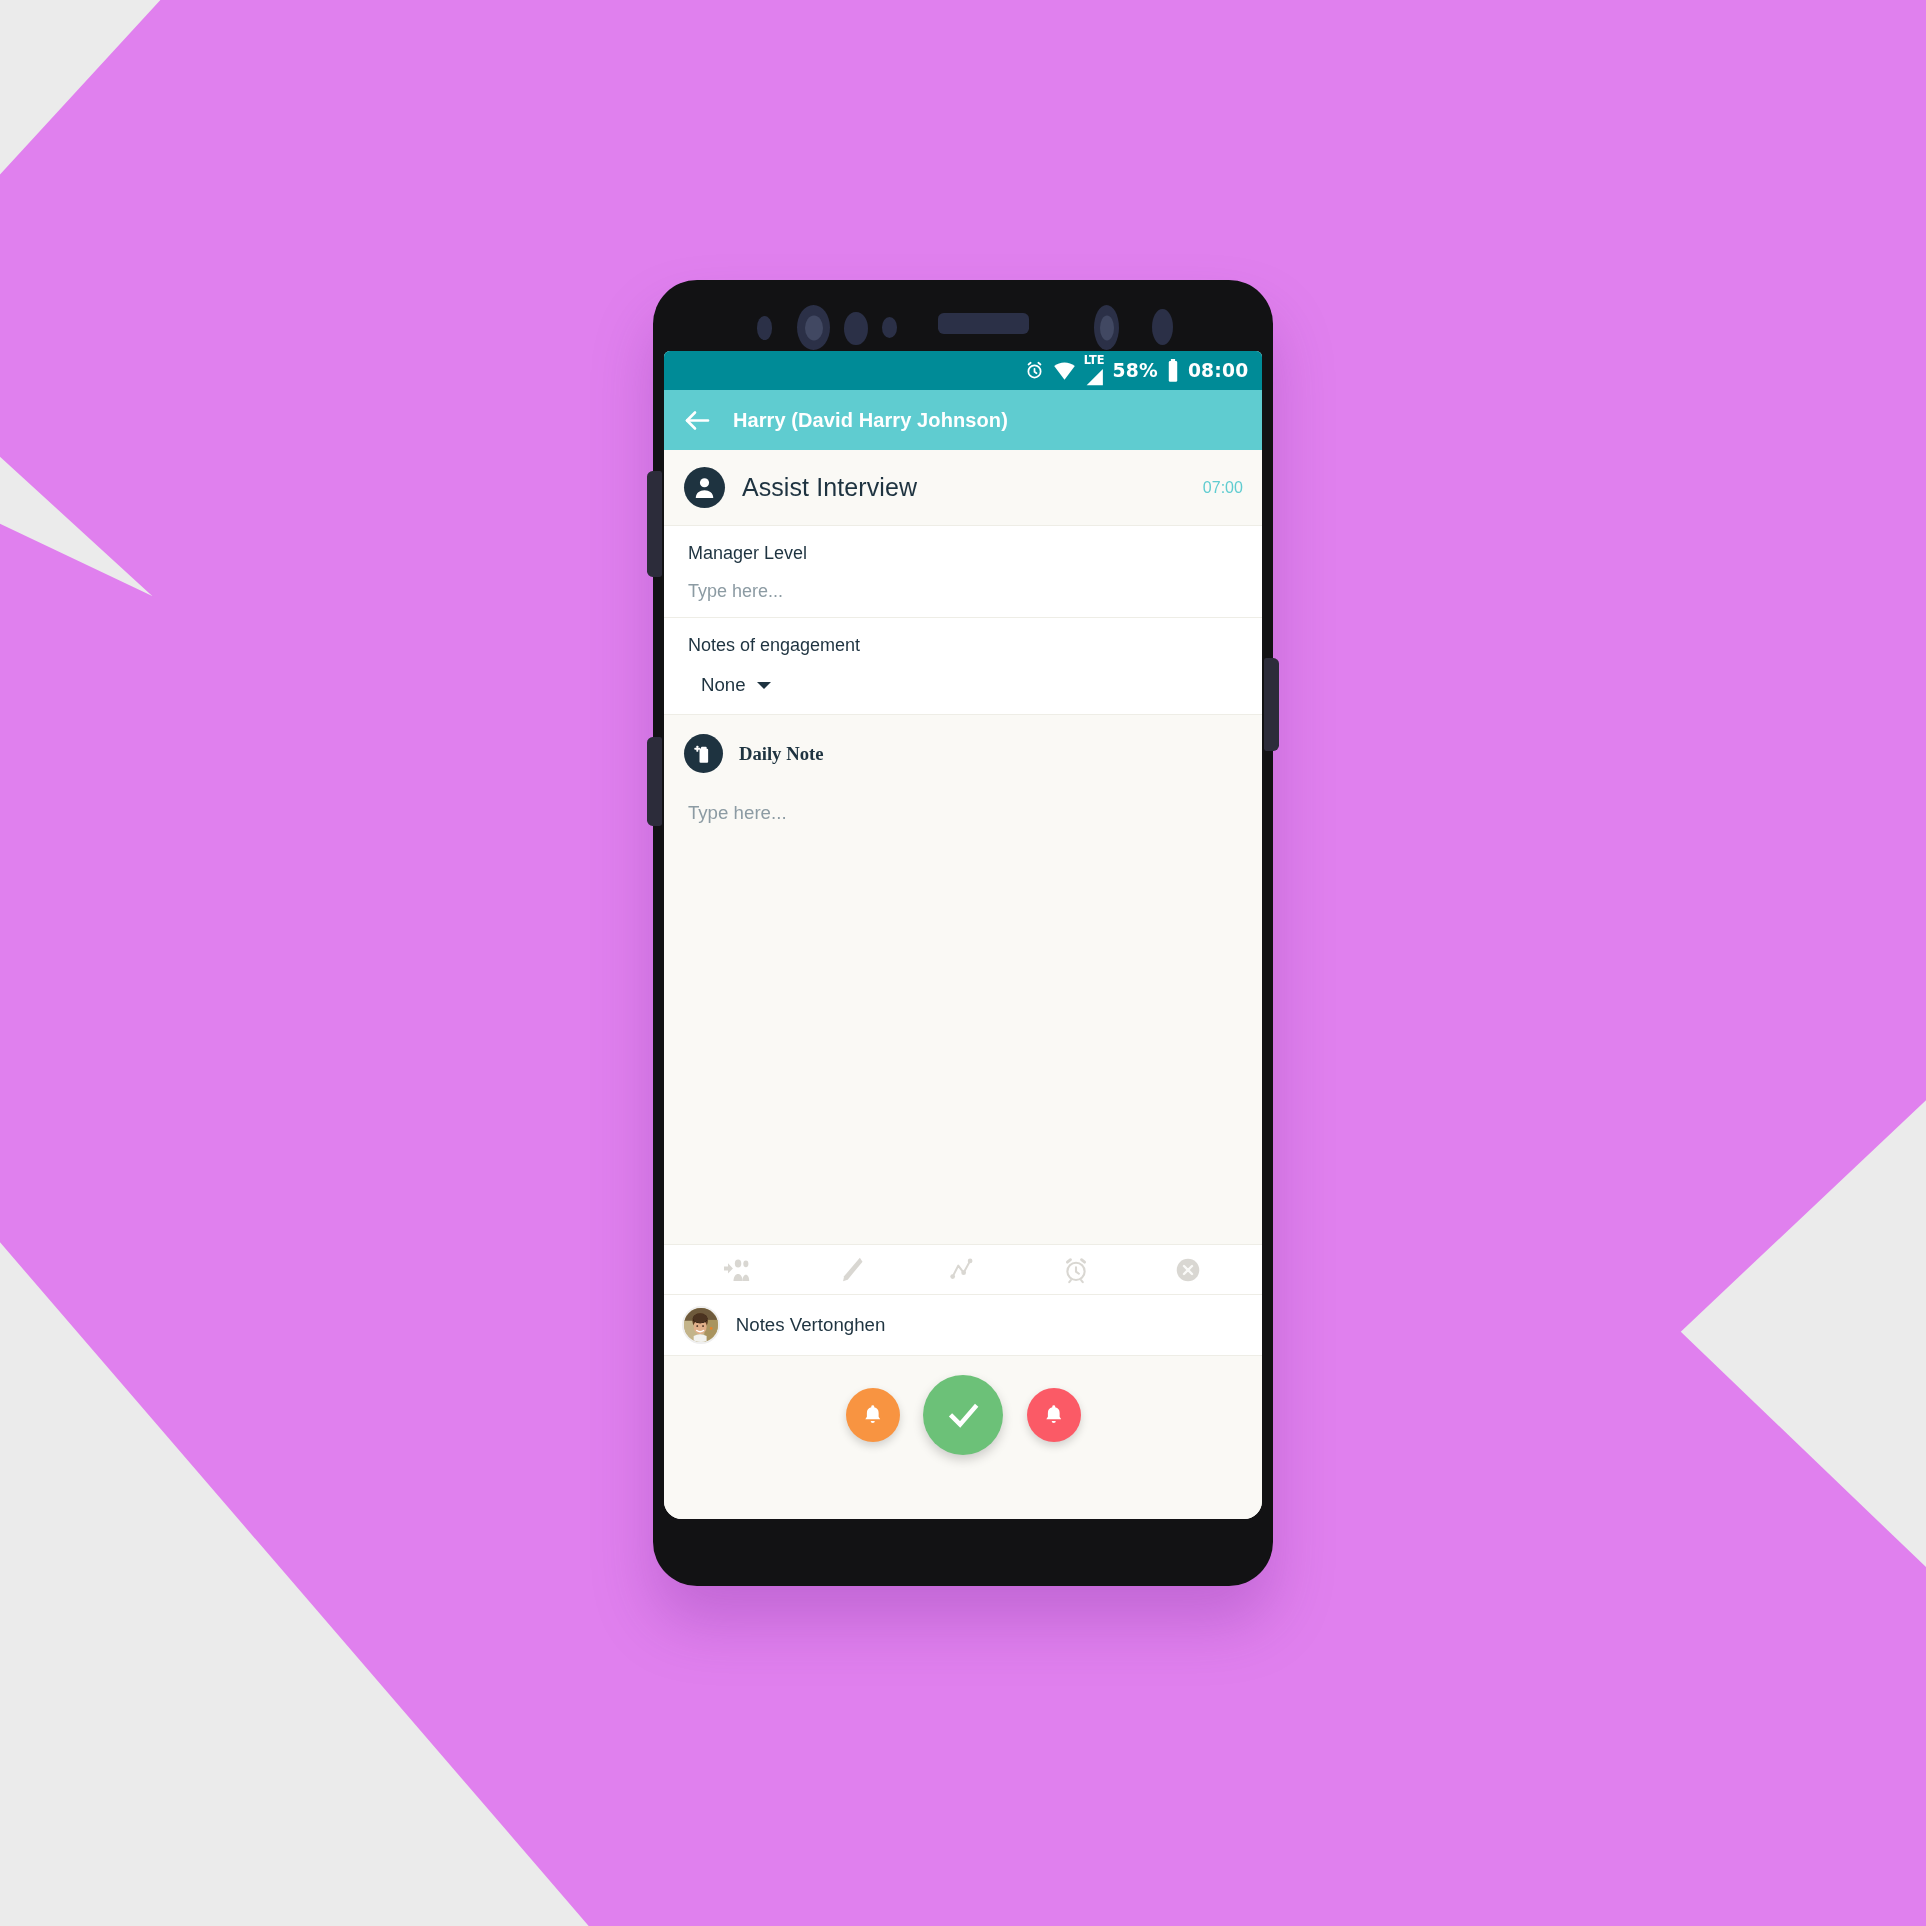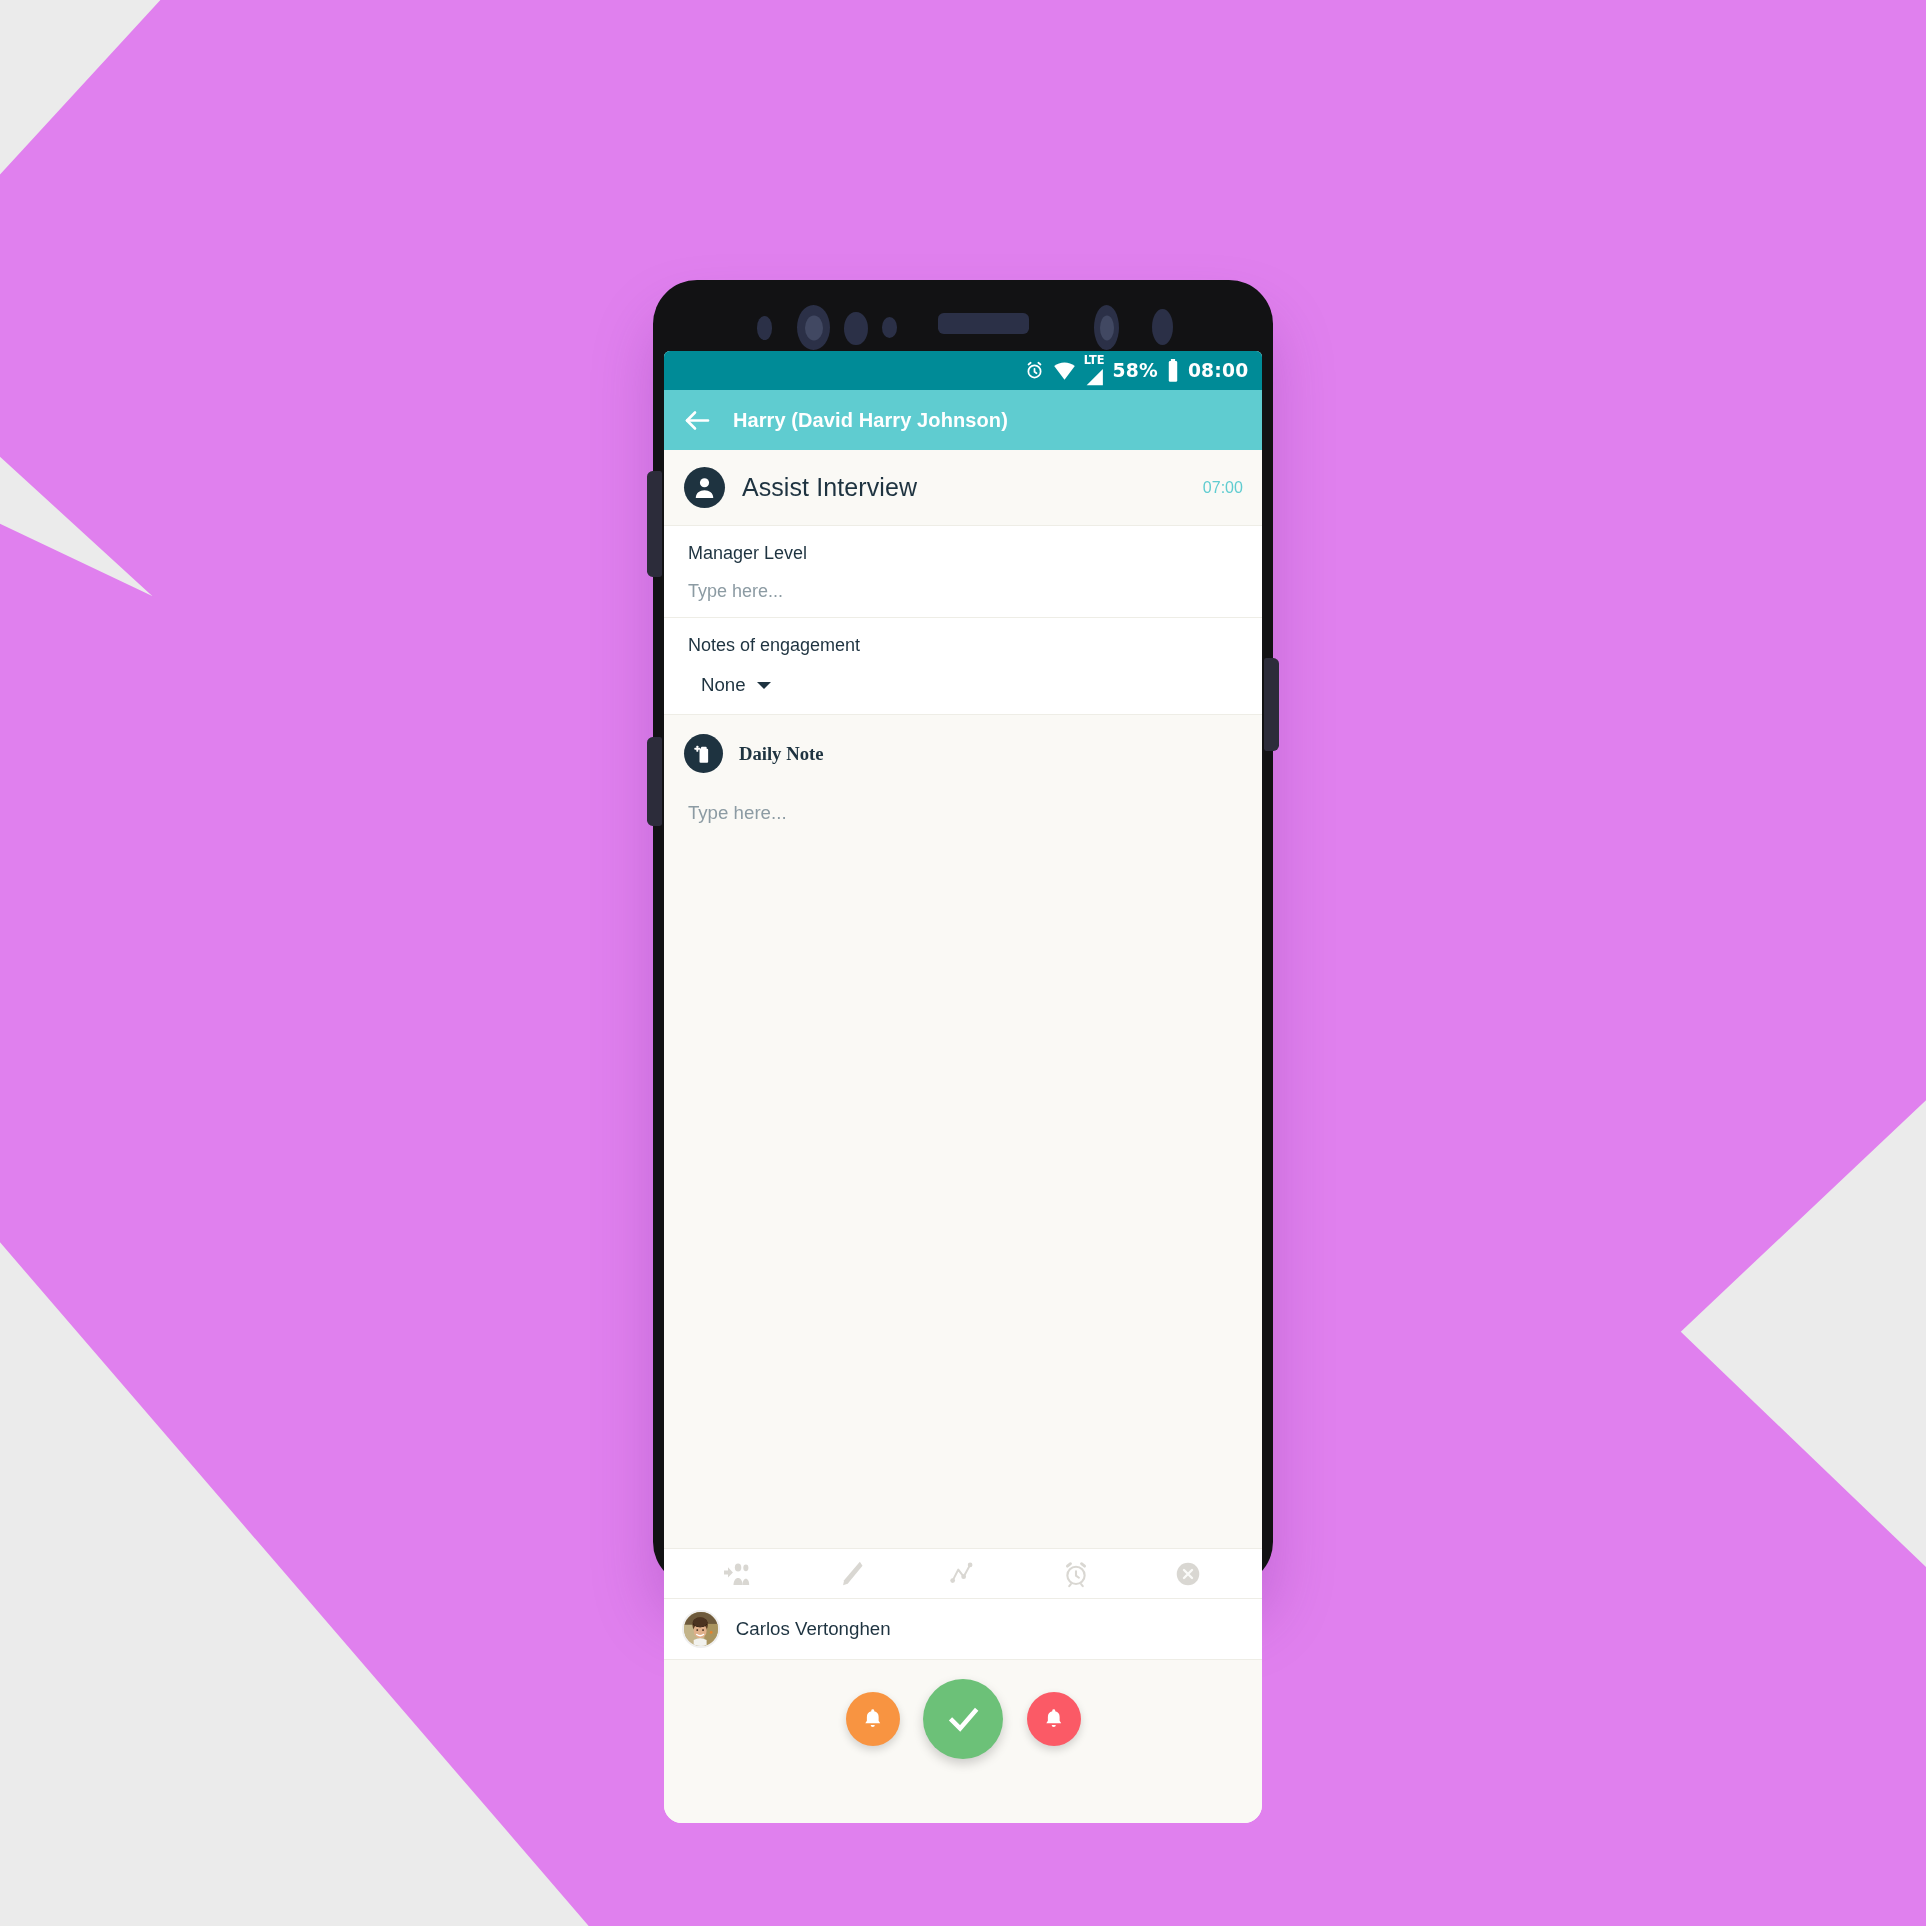--- a/index.html
+++ b/index.html
@@ -35,21 +35,21 @@
   
   #bezel { position: absolute; left: 0; top: 0; width: 620px; height: 71px; }
   .sensor { position: absolute; background: #2b3047; border-radius: 50%; }
   .sensor .inner { position: absolute; left: 50%; top: 50%;
      transform: translate(-50%,-50%); background: #414862; border-radius: 50%; }
   #speaker { position: absolute; background: #2b3047; border-radius: 5.7px; }
 
   
   #screen {
     position: absolute; left: 11.4px; top: 71px;
-    width: 598px; height: 1472px;
+    width: 598px; height: 1168px;
     background: #fafaf8;
     border-radius: 5.7px 5.7px 18px 18px;
     overflow: hidden;
     display: flex; flex-direction: column;
   }
 
   
   #statusbar {
     height: 39px; background: #008B97; flex: 0 0 auto;
     display: flex; align-items: center; justify-content: flex-end;
@@ -304,21 +304,21 @@
             <ellipse cx="19" cy="22" rx="7.6" ry="9" fill="#e0b08a"></ellipse>
             <ellipse cx="19" cy="12.6" rx="8.4" ry="5.4" fill="#513venue"></ellipse>
             <ellipse cx="19" cy="12.2" rx="8.6" ry="5.6" fill="#4b3320"></ellipse>
             <ellipse cx="15.6" cy="21.2" rx="1.1" ry="1" fill="#2d1d12"></ellipse>
             <ellipse cx="22.4" cy="21.2" rx="1.1" ry="1" fill="#2d1d12"></ellipse>
             <path d="M15 26.5q4 3 8 0" stroke="#ffffff" stroke-width="1.7" fill="none" stroke-linecap="round"></path>
             <path d="M11.4 33q7.6-4 15.2 0v7H11.4Z" fill="#f2f2ee"></path>
             <circle cx="32" cy="24" r="1.6" fill="#e8832a"></circle>
           </svg>
         </div>
-        <span id="assignee-name">Carlos Vertonghen</span>
+        <span id="assignee-name">Notes Vertonghen</span>
       </div>
 
       <div id="action-bar">
         <span class="fab" id="fab-remind">
           <svg width="23.5" height="23.5" viewBox="0 0 24 24" fill="#ffffff">
             <path d="M12 2.2a1.5 1.5 0 0 1 1.5 1.5v.6a6 6 0 0 1 4.5 5.8v4l1.6 2.6H4.4L6 14.1v-4a6 6 0 0 1 4.5-5.8v-.6A1.5 1.5 0 0 1 12 2.2Z"></path>
             <path d="M9.9 18.4h4.2a2.1 2.1 0 0 1-4.2 0Z"></path>
           </svg>
         </span>
         <span class="fab" id="fab-confirm">

